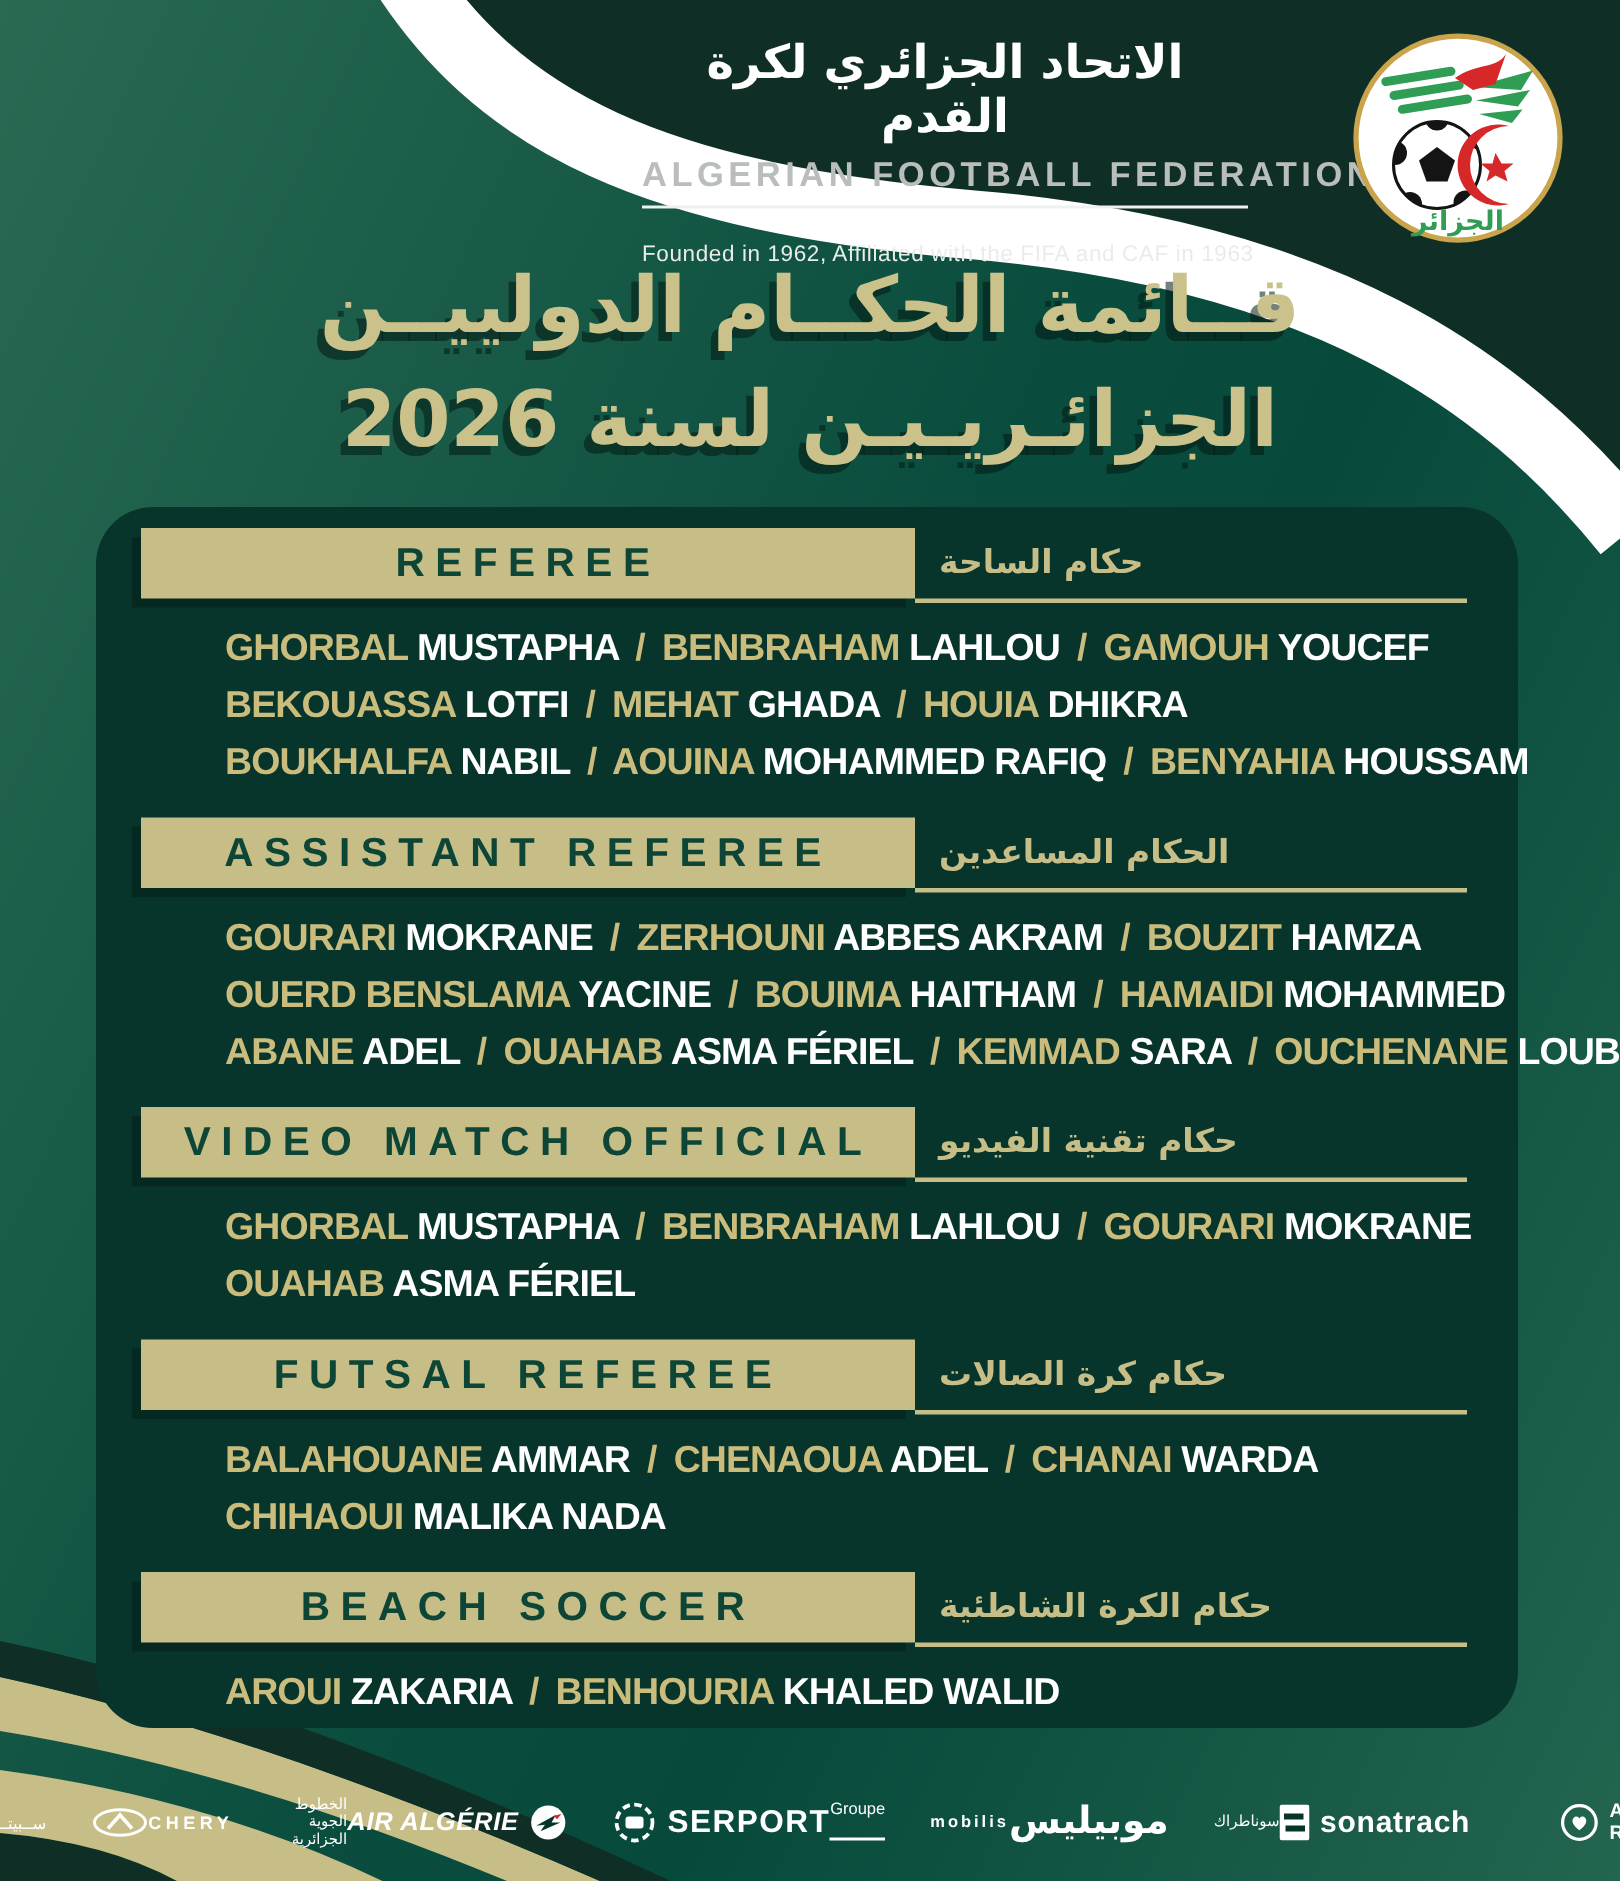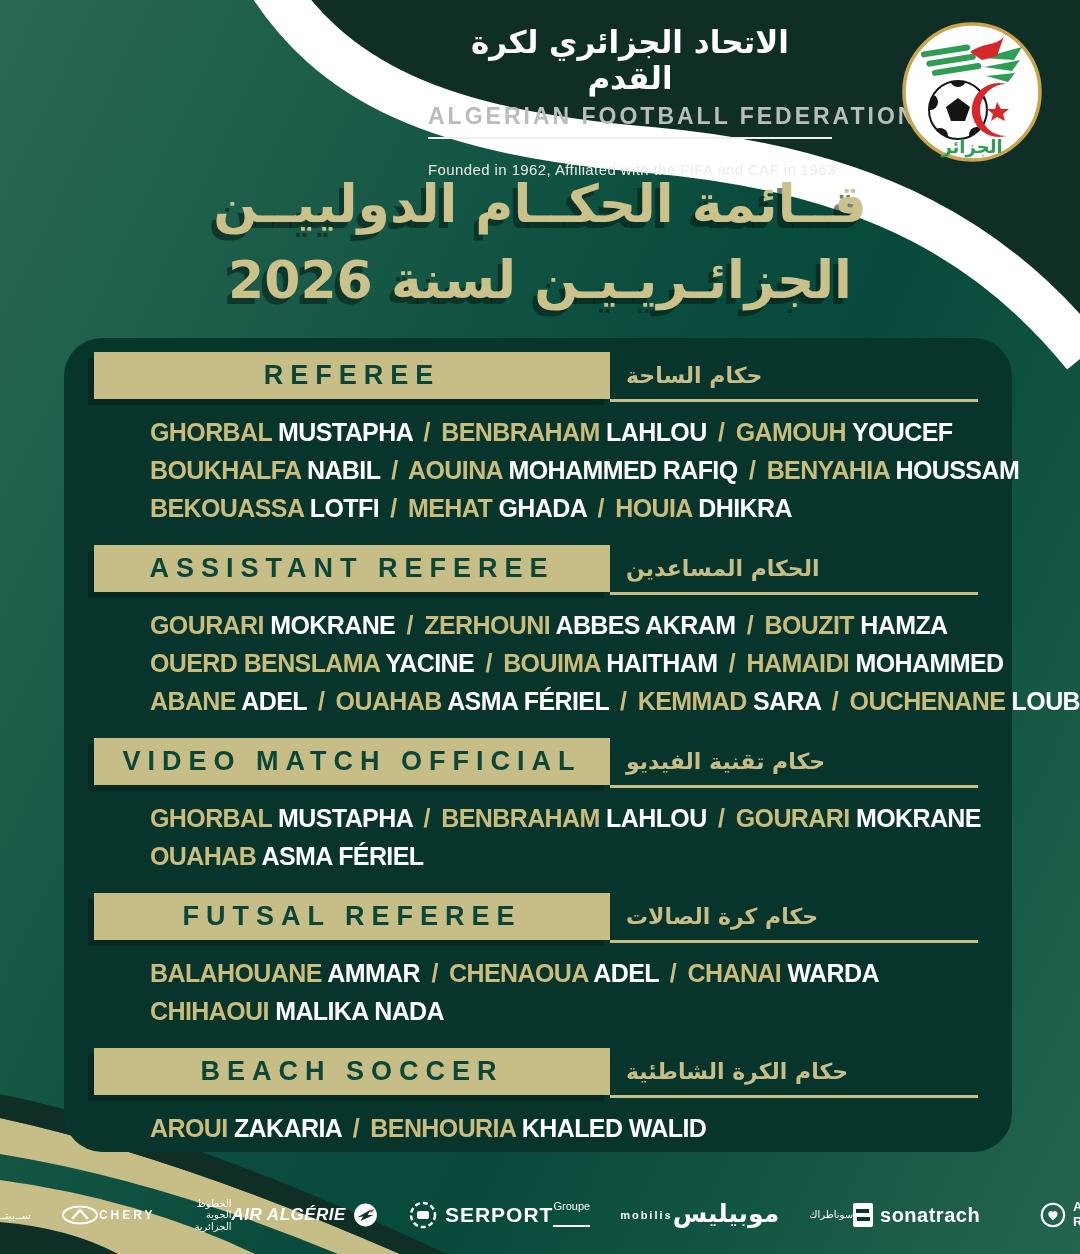--- a/index.html
+++ b/index.html
@@ -128,22 +128,22 @@
   <div class="panel">
     <div id="sections">
         <section class="sec">
           <div class="sec-head">
             <div class="sec-bar">REFEREE</div>
             <div class="sec-ar">حكام الساحة</div>
             <div class="sec-rule"></div>
           </div>
           <div class="names">
             <div class="name-line"><span class="g">GHORBAL</span><span class="w"> MUSTAPHA</span> <span class="sep">/</span> <span class="g">BENBRAHAM</span><span class="w"> LAHLOU</span> <span class="sep">/</span> <span class="g">GAMOUH</span><span class="w"> YOUCEF</span></div>
+            <div class="name-line"><span class="g">BEKOUASSA</span><span class="w"> LOTFI</span> <span class="sep">/</span> <span class="g">MEHAT</span><span class="w"> GHADA</span> <span class="sep">/</span> <span class="g">HOUIA</span><span class="w"> DHIKRA</span></div>
             <div class="name-line"><span class="g">BOUKHALFA</span><span class="w"> NABIL</span> <span class="sep">/</span> <span class="g">AOUINA</span><span class="w"> MOHAMMED RAFIQ</span> <span class="sep">/</span> <span class="g">BENYAHIA</span><span class="w"> HOUSSAM</span></div>
-            <div class="name-line"><span class="g">BEKOUASSA</span><span class="w"> LOTFI</span> <span class="sep">/</span> <span class="g">MEHAT</span><span class="w"> GHADA</span> <span class="sep">/</span> <span class="g">HOUIA</span><span class="w"> DHIKRA</span></div>
           </div>
         </section>
         <section class="sec">
           <div class="sec-head">
             <div class="sec-bar">ASSISTANT REFEREE</div>
             <div class="sec-ar">الحكام المساعدين</div>
             <div class="sec-rule"></div>
           </div>
           <div class="names">
             <div class="name-line"><span class="g">GOURARI</span><span class="w"> MOKRANE</span> <span class="sep">/</span> <span class="g">ZERHOUNI</span><span class="w"> ABBES AKRAM</span> <span class="sep">/</span> <span class="g">BOUZIT</span><span class="w"> HAMZA</span></div>

